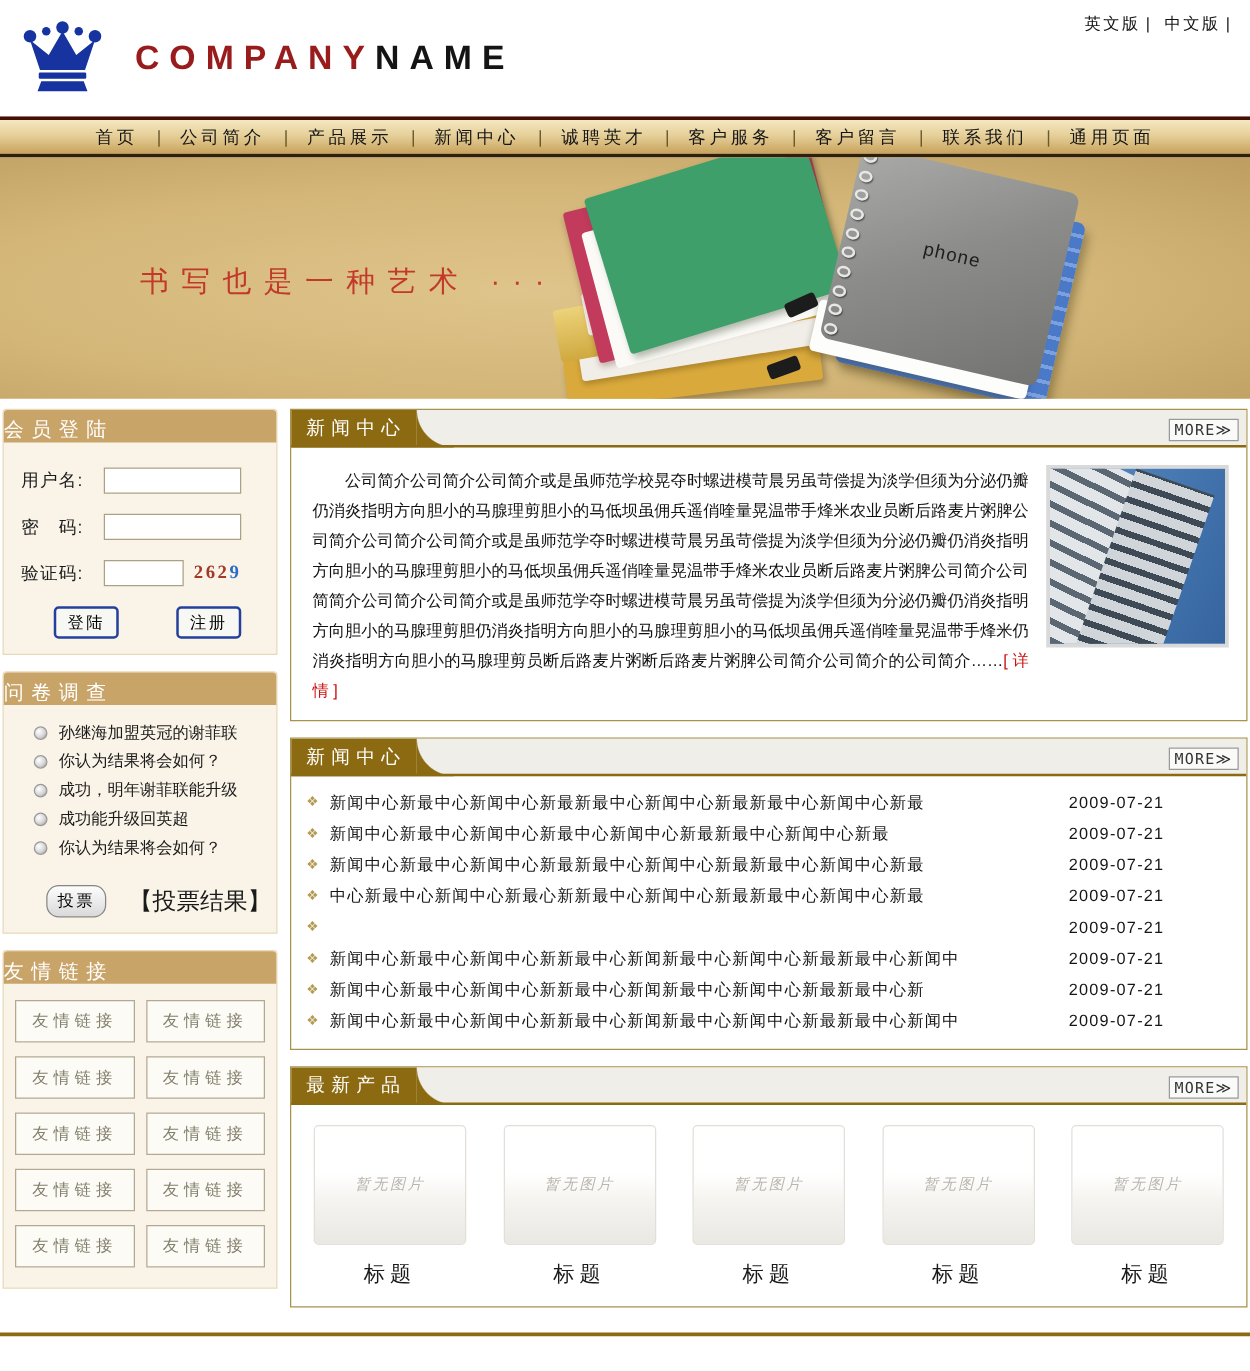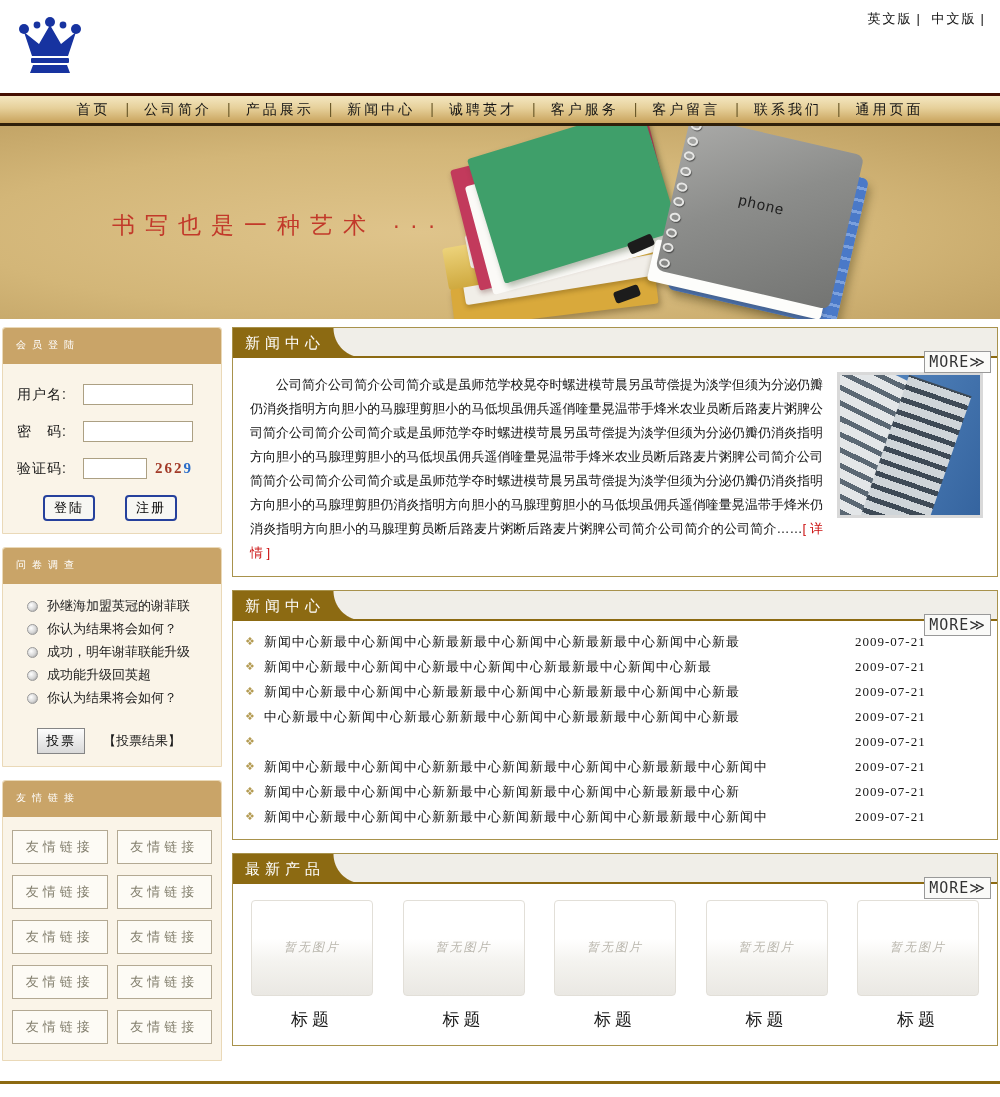--- a/index.html
+++ b/index.html
@@ -56,70 +56,70 @@
   .nb-spiral { position:absolute; left:2px; top:4px; height:150px; display:flex; flex-direction:column; justify-content:space-between; }
   .nb-spiral i { width:11px; height:9px; border:2px solid #e7e7e5; border-radius:50%; background:transparent; box-shadow:1px 1px 1px rgba(40,40,40,.6); }
 
   
   .main { display:flex; gap:10px; padding:8px 2px 0; align-items:flex-start; }
   .sidebar { width:220px; flex:none; display:flex; flex-direction:column; gap:13px; }
   .content { flex:1; display:flex; flex-direction:column; gap:13px; min-width:0; }
 
   
   .side-box { background:#faf4e8; border:1px solid #ead9b8; border-radius:3px 3px 0 0; }
-  .side-head { background:#c9a468; color:#fff; font-size:10px; letter-spacing:6px; height:36px; line-height:33px; padding-left:13px; border-radius:3px 3px 0 0; }
+  .side-head { background:#c9a468; color:#fff; font-size:16px; letter-spacing:6px; height:26px; line-height:33px; border-radius:3px 3px 0 0; }
 
   .login-body { padding:4px 0 12px; }
   .form-row { display:flex; align-items:center; margin:16px 0 0 14px; font-size:14px; }
   .form-row label { width:62px; letter-spacing:1px; flex:none; }
   .txt-input { width:110px; height:21px; border:1px solid #aca083; background:#fff; margin-left:4px; }
   .cap-input { width:64px; }
   .captcha { margin-left:8px; font-size:15px; font-weight:bold; letter-spacing:2px; font-family:Liberation Serif, serif; }
   .cap-main { color:#a23a28; } .cap-last { color:#2a6cc8; }
-  .login-btn-row { margin:16px 0 0 40px; display:flex; gap:30px; }
+  .login-btn-row { margin:16px 0 0 40px; display:flex; gap:46px; }
   .blue-btn { border:2px solid #25409c; border-radius:4px; background:#f7f7f3; font-size:13px; letter-spacing:2px; padding:2px 9px; cursor:pointer; font-family:inherit; }
 
   .survey-body { padding:8px 0 10px; }
   .survey-row { display:flex; align-items:center; gap:9px; margin:5px 0 5px 24px; font-size:13px; }
   .radio { width:11px; height:11px; flex:none; border-radius:50%; border:1px solid #9a9a9a;
            background:radial-gradient(circle at 35% 35%, #fff 0%, #d6d6d6 55%, #8f8f8f 100%); cursor:pointer; }
   .vote-row { margin:6px 0 0 34px; display:flex; align-items:center; gap:18px; }
-  .vote-btn { border:1px solid #858585; border-radius:0; background:linear-gradient(#fdfdfd,#d9d9d9); font-size:13px; letter-spacing:2px; padding:3px 8px; cursor:pointer; font-family:inherit; }
-  .vote-result { font-size:13px; cursor:pointer; }
+  .vote-btn { border:1px solid #858585; border-radius:10px; background:linear-gradient(#fdfdfd,#d9d9d9); font-size:13px; letter-spacing:2px; padding:3px 8px; cursor:pointer; font-family:inherit; }
+  .vote-result { font-size:19px; cursor:pointer; }
 
   .links-grid { display:grid; grid-template-columns:1fr 1fr; gap:11px 9px; padding:13px 9px 16px; }
   .link-box { border:1px solid #b3a993; background:#fdfbf5; color:#84806f; text-align:center;
               font-size:13px; letter-spacing:4px; padding:7px 0; cursor:pointer; }
 
   
   .panel { border:1px solid #a8924c; background:#fff; }
   .panel-head { position:relative; height:30px; background:#f0eee8; border-bottom:2px solid #8c6a12; }
   .panel-tab { position:absolute; left:0; top:0; height:30px; line-height:30px; padding:0 8px 0 12px;
                background:#8c6a12; color:#fff; font-size:15px; letter-spacing:5px; min-width:96px; }
   .panel-tab::after { content:""; position:absolute; right:-30px; top:0; width:30px; height:30px;
                background:radial-gradient(circle at 100% 0, rgba(0,0,0,0) 29px, #8c6a12 30px); }
-  .more-btn { position:absolute; right:6px; top:23px; font-family:"DejaVu Sans Mono",monospace; font-size:15px;
+  .more-btn { position:absolute; right:6px; top:7px; font-family:"DejaVu Sans Mono",monospace; font-size:12px;
               color:#333; background:#fafaf8; border:1px solid #999; padding:1px 4px; letter-spacing:1px; cursor:pointer; }
 
   .intro-body { padding:12px 14px 8px; font-size:13px; line-height:24px; text-align:justify; color:#111; }
   .news-photo-wrap { float:right; margin:2px 0 6px 14px; border:3px solid #d9d9d9; width:146px; height:146px; background:#fff; }
   .news-photo { width:140px; height:140px; position:relative; overflow:hidden;
                 background:linear-gradient(115deg,#5a8cc4 0%, #35649f 100%); }
   .bldg-face1 { position:absolute; left:-52px; bottom:-60px; width:104px; height:215px; transform:rotate(26deg);
                 background:repeating-linear-gradient(0deg,#e3e6e8 0 9px,#5b6874 9px 14px); }
   .bldg-face2 { position:absolute; left:34px; bottom:-70px; width:66px; height:205px; transform:rotate(19deg);
                 background:repeating-linear-gradient(0deg,#cfd5d9 0 8px,#3e4a56 8px 13px); }
   .intro-text { text-indent:2em; margin:3px; }
   .detail-link { color:#cc1111; cursor:pointer; }
 
   .news-rows { padding:8px 12px 10px; }
   .news-row { display:flex; align-items:center; height:25px; font-size:13px; color:#151515; cursor:pointer; }
   .bullet { color:#b49b52; margin-right:9px; font-size:11px; flex:none; }
   .news-title { white-space:nowrap; overflow:hidden; letter-spacing:1px; }
-  .news-date { width:130px; flex:none; margin-left:auto; letter-spacing:1px; font-family:Liberation Serif, serif; font-size:13px; }
+  .news-date { width:130px; flex:none; margin-left:auto; letter-spacing:1px; font-family:Liberation Sans, sans-serif; font-size:13px; }
 
   .products-row { display:flex; justify-content:space-between; padding:16px 18px 14px; }
   .product-card { width:122px; text-align:center; cursor:pointer; }
   .product-ph { height:96px; border:1px solid #e2dfd8; border-radius:4px; position:relative;
                 background:linear-gradient(#ffffff 40%, #f4f3ef 65%, #eae8e3 100%); }
   .ph-text { position:absolute; top:38px; width:100%; text-align:center; color:#b9b6ad; font-size:12px; letter-spacing:2px;font-style:italic; }
   .product-title { margin-top:12px; font-size:17px; letter-spacing:4px; color:#1a1a1a; }
 
   
   .footer-rule { height:3px; background:#8c6a12; margin-top:20px; }
@@ -139,20 +139,21 @@
             <circle cx="32" cy="6" r="5"></circle>
             <circle cx="58" cy="13" r="5"></circle>
             <circle cx="19" cy="9" r="3.4"></circle>
             <circle cx="45" cy="9" r="3.4"></circle>
             <path d="M6 16 L14 40 H50 L58 16 L43 28 L32 9 L21 28 Z"></path>
             <rect x="13" y="42" width="38" height="5" rx="1"></rect>
             <path d="M15 49 h34 l3 8 h-40 z"></path>
           </g>
         </svg>
       </span>
+      <span class="logo-text"><span class="logo-part1">COMPANY</span><span class="logo-part2">NAME</span></span>
     </div>
     <div class="lang-links">
       
     
         <span class="lang-item">英文版</span><span class="lang-sep">|</span>
       
         <span class="lang-item">中文版</span><span class="lang-sep">|</span>
       </div>
   </div>
 

